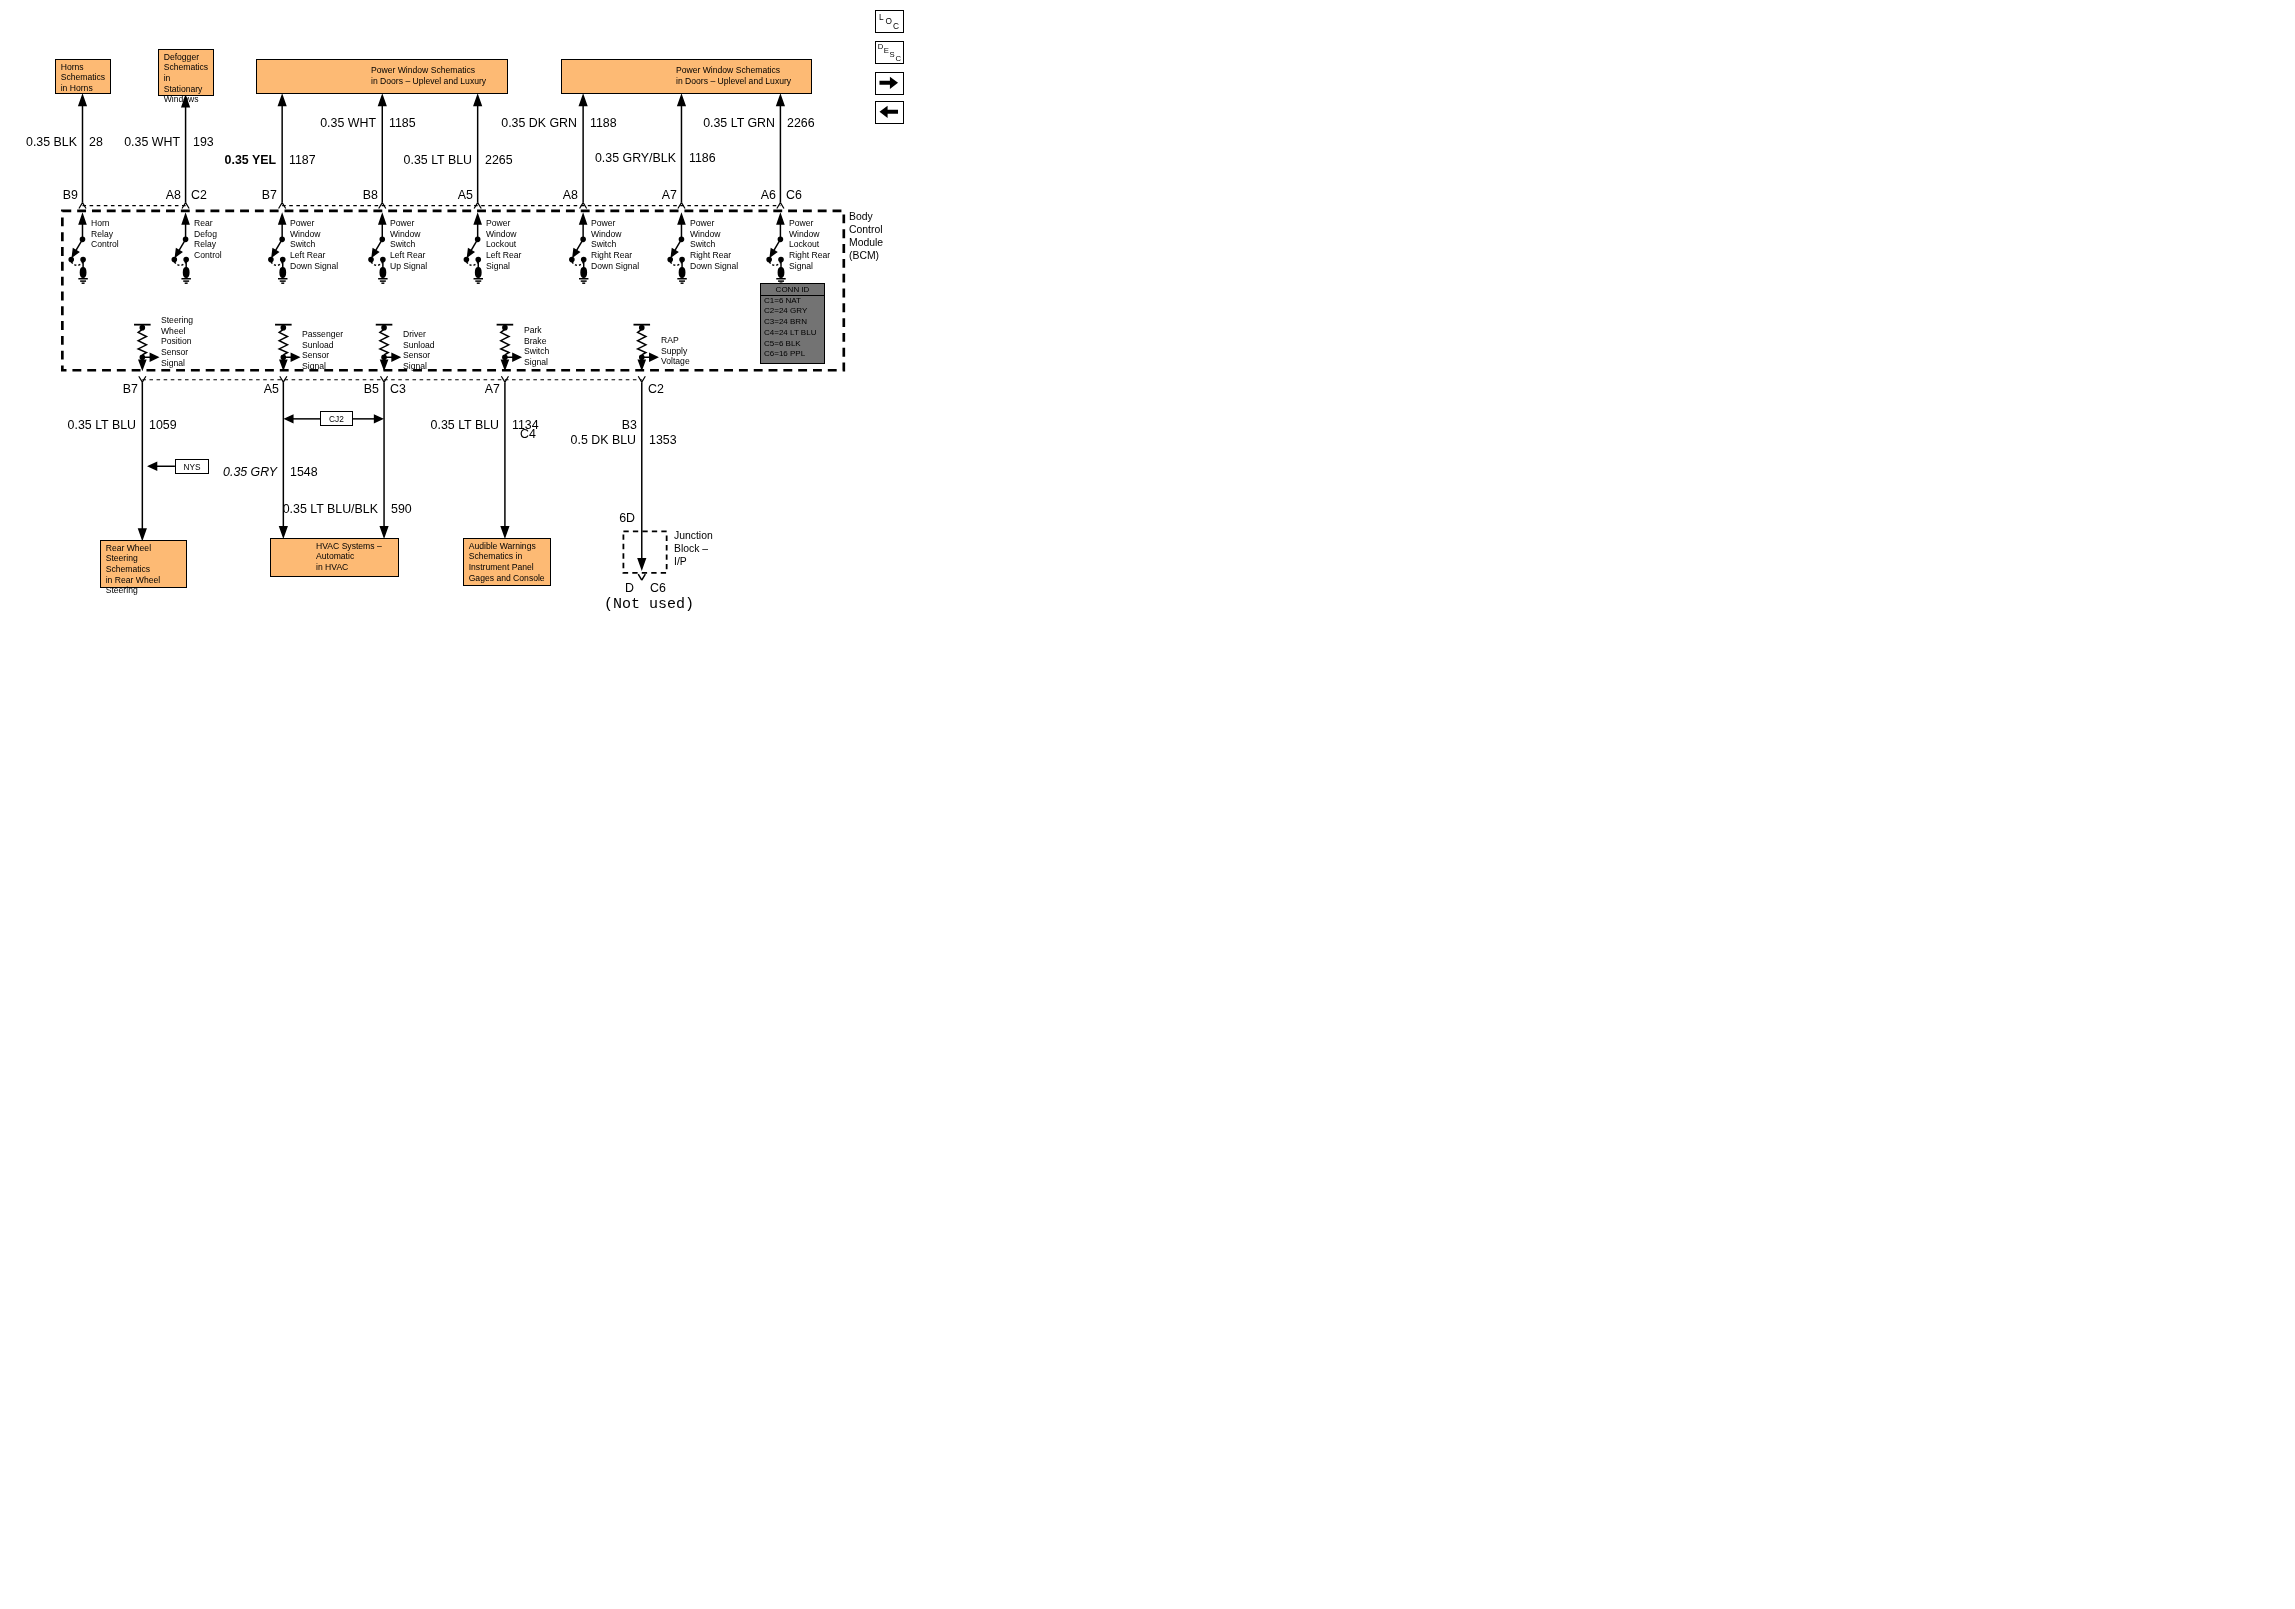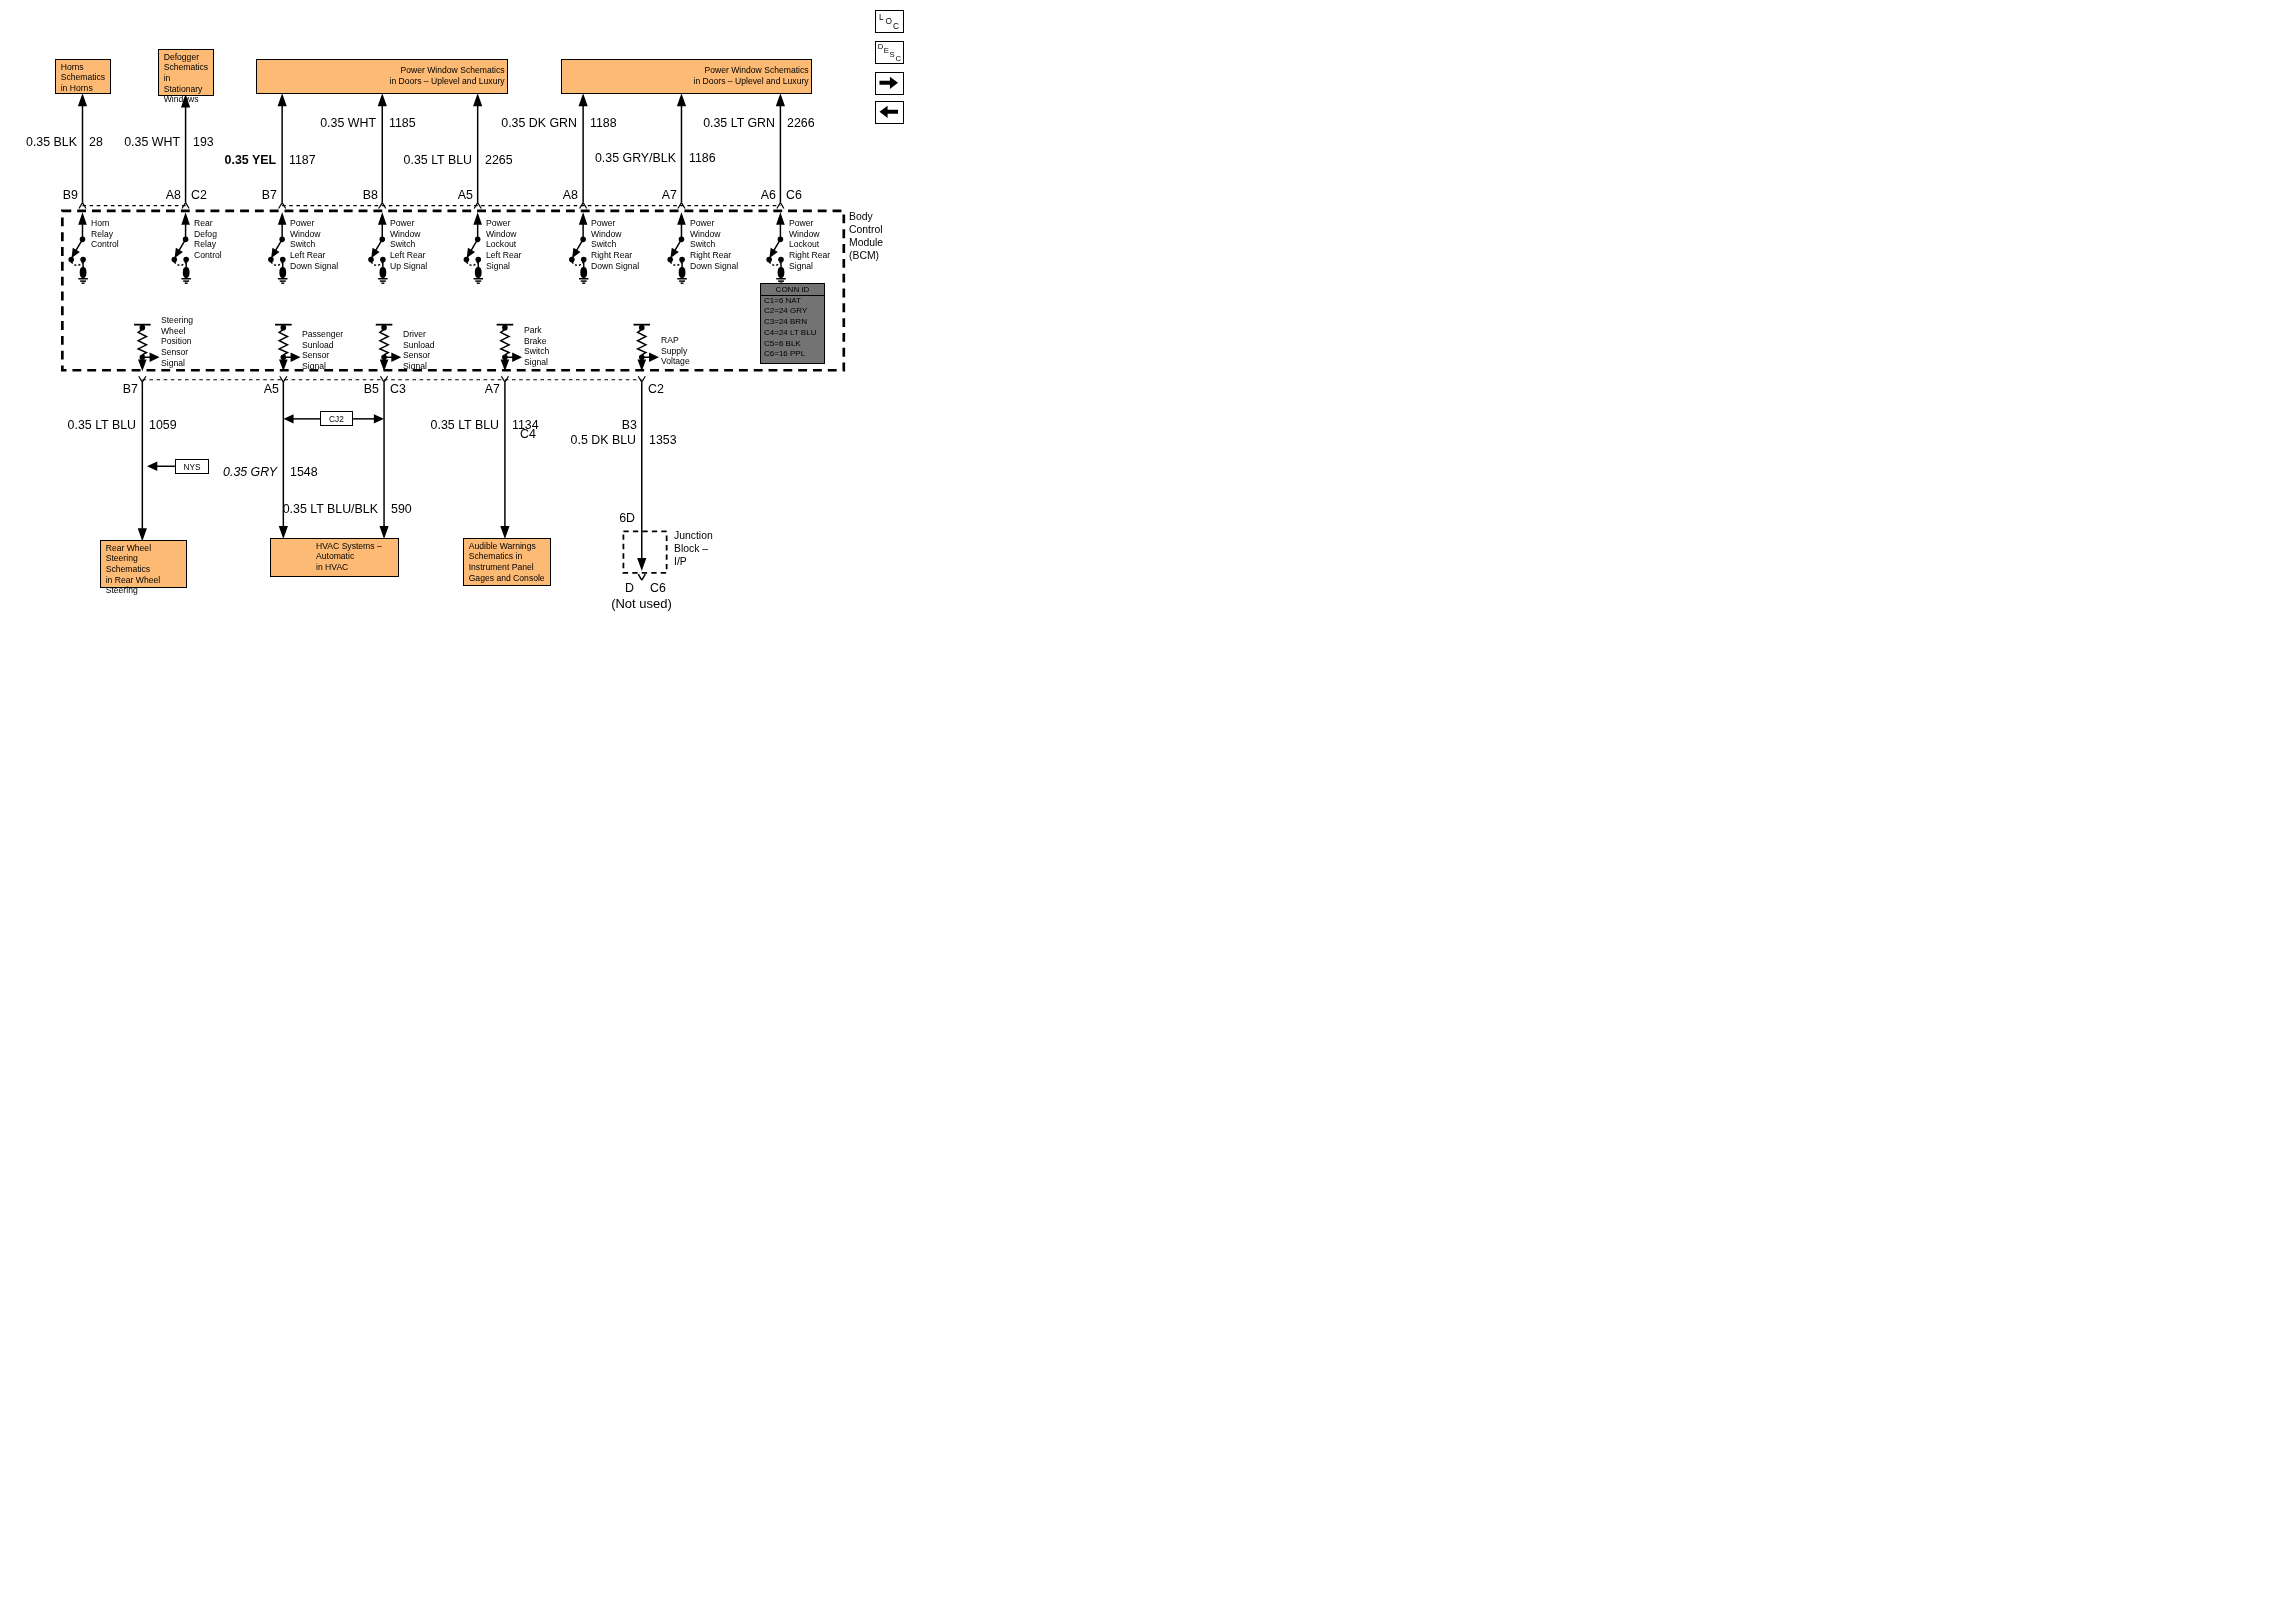--- a/index.html
+++ b/index.html
@@ -2,35 +2,35 @@
 <html style="font-size:9.5px"><head>
 <meta charset="utf-8">
 <style>
   * { box-sizing: border-box; margin: 0; padding: 0; }
   html,body { background:#fff; }
   body { font-family: "Liberation Sans", sans-serif; color:#000; }
   #canvas { position:relative; width:918px; height:644px; background:#fff; overflow:hidden; }
   #geom { position:absolute; left:0; top:0; }
   .box { position:absolute; border:1.8px solid #000; background:#fdba74;
          font-size:8.6px; line-height:1.24; white-space:pre-line; padding:1.8px 2.4px 1.2px 4.7px; }
-  .box.ctr { padding-left:114px; padding-top:5.3px;text-align:right; }
+  .box.ctr { padding-left:114px; padding-top:5.3px; }
   .pin  { position:absolute; font-size:12.4px; white-space:nowrap; }
   .wlbl { position:absolute; font-size:12.4px; white-space:nowrap; }
   .flbl { position:absolute; font-size:8.6px; line-height:1.24; white-space:pre-line; }
   .big  { position:absolute; font-size:10.4px; line-height:1.26; white-space:pre-line; }
   .callout { position:absolute; border:1.8px solid #000; background:#fff; font-size:8.3px;
              display:flex; align-items:center; justify-content:center; }
   .connid { position:absolute; left:760px; top:283px; width:65px; height:81px;
             border:1.8px solid #000; background:#737373; }
   .connid .hd { font-size:8px; text-align:center; border-bottom:1.8px solid #000; padding:1.2px 0 0.6px; }
   .connid .rw { font-size:8px; line-height:10.7px; padding-left:3px; white-space:nowrap; }
   .btn { position:absolute; left:875px; width:29px; height:23px; border:1.8px solid #000;
          background:#fff; cursor:pointer; }
   .btn span { position:absolute; font-size:8.3px; }
-  .notused { position:absolute; font-size:13px; white-space:nowrap; }
+  .notused { position:absolute; font-size:15px; white-space:nowrap;font-family:Liberation Mono, monospace; }
 </style>
 </head>
 <body>
 
 <div id="canvas">
 
   <svg id="geom" width="918" height="644" viewBox="0 0 1549 1087" stroke="#000" fill="#000" stroke-width="2.5">
     <defs>
       <g id="g-chev-top" fill="none">
           <path d="M0,0 L-6,10 M0,0 L6,10"></path>

